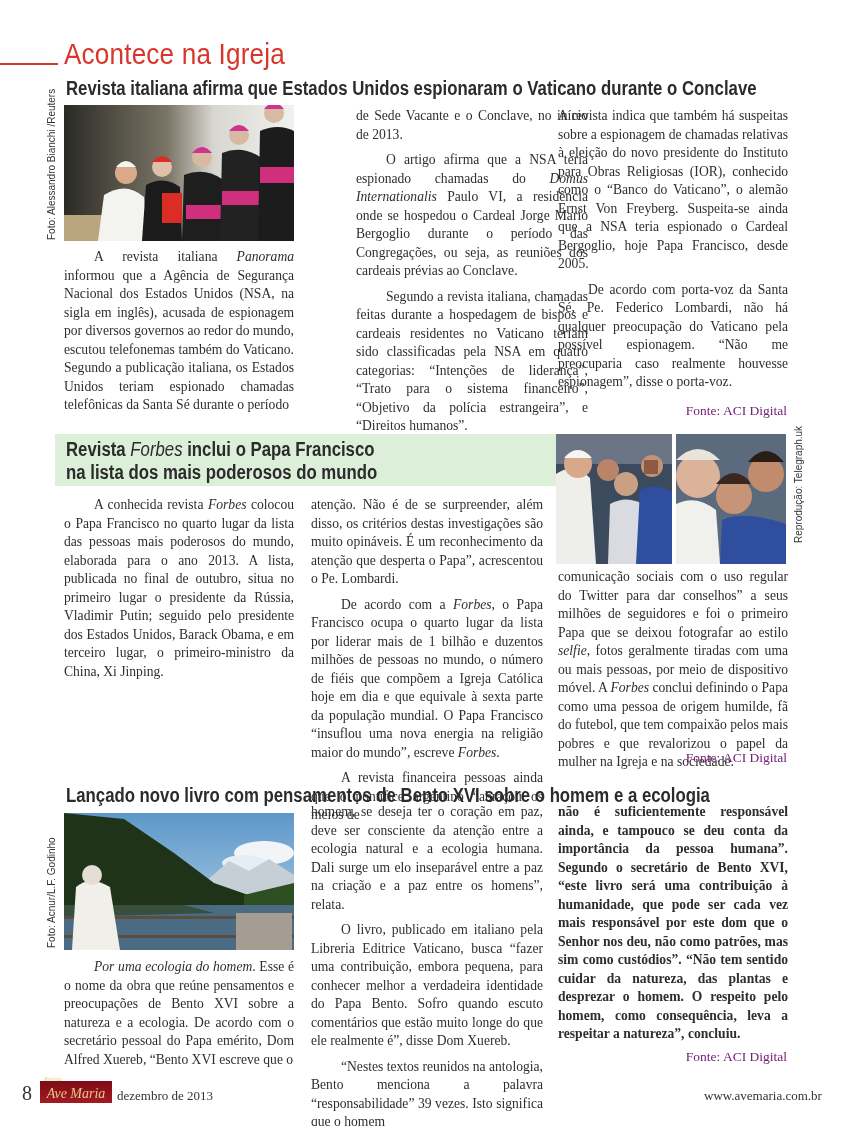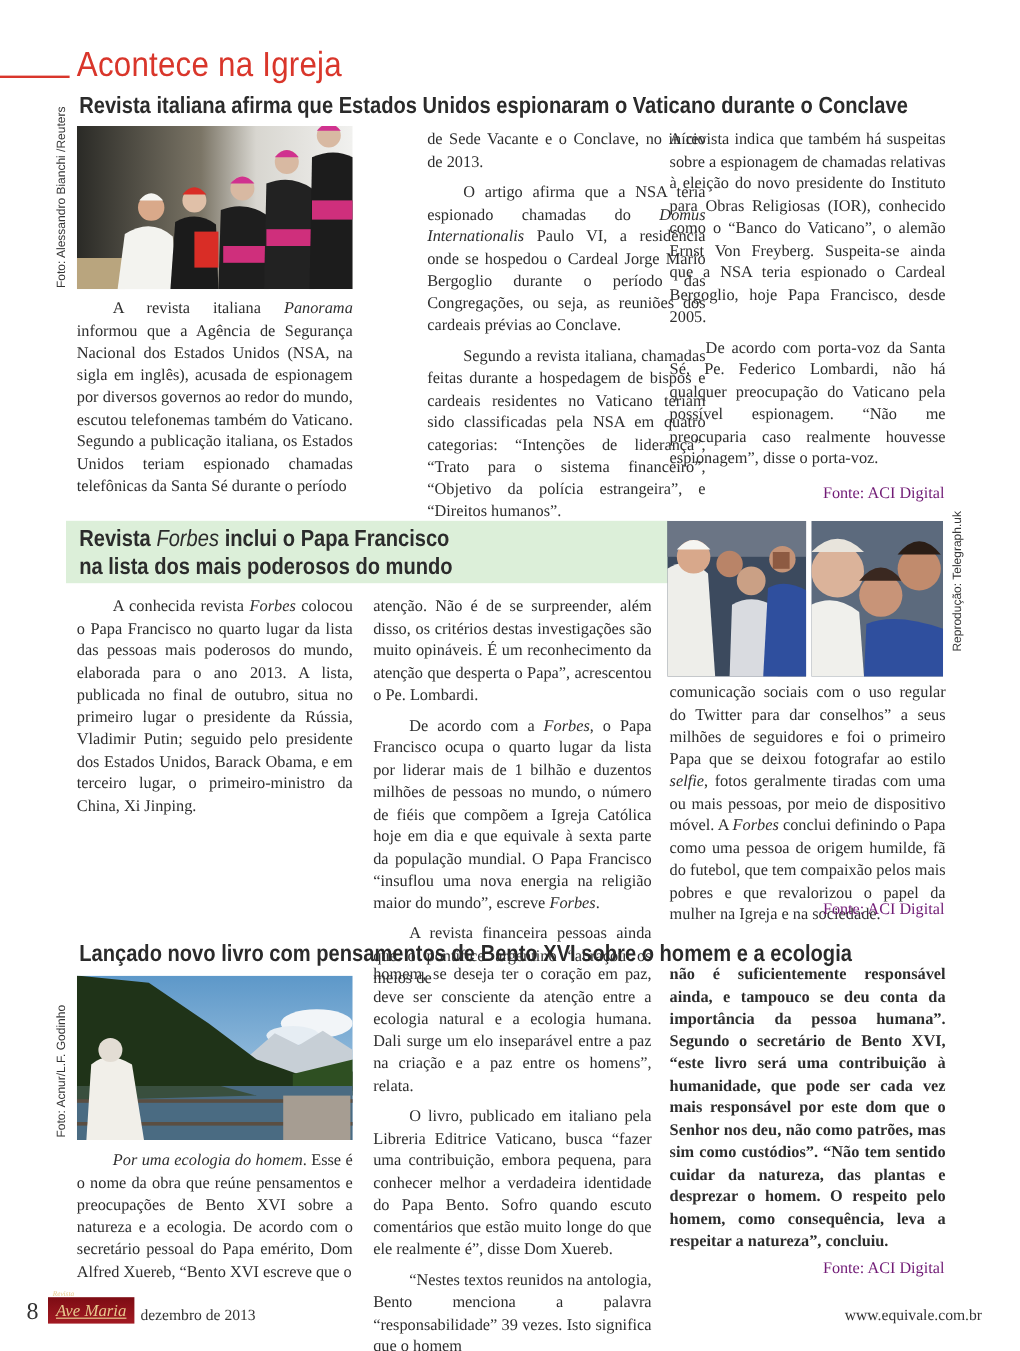--- a/index.html
+++ b/index.html
@@ -10,21 +10,21 @@
   .headline { font-family:"Liberation Sans", "DejaVu Sans", sans-serif; font-weight:bold; color:#2b2b2b; font-size:19.5px; transform:scaleX(0.86); transform-origin:left; white-space:nowrap; }
   .col { font-size:13.6px; line-height:18.5px; text-align:justify; color:#2e2e2e; }
   .col p { margin:0 0 7px 0; text-indent:30px; }
   .col p.noind { text-indent:0; }
   .col i { font-style:italic; }
   .credit { font-family:"Liberation Sans", sans-serif; font-size:10px; color:#333; white-space:nowrap; transform:rotate(-90deg); transform-origin:left top; }
   .photo { overflow:hidden; }
   .fonte { font-size:13.5px; color:#701a75; text-align:right; }
   .green-box { left:55px; top:434px; width:502px; height:52px; background:#dcefd9; }
   .footer-page { left:22px; top:1082px; font-size:20px; color:#333; }
-  .logo { left:40px; top:1081px; width:72px; height:22px; background:linear-gradient(#7d0c14,#a31a22); color:#e7c98d; font-family:"Liberation Serif", serif; font-style:italic; font-size:14px; text-align:center; line-height:26px;text-decoration:underline; }
+  .logo { left:40px; top:1081px; width:72px; height:22px; background:linear-gradient(#7d0c14,#a31a22); color:#e7c98d; font-family:"Liberation Serif", serif; font-style:italic; font-size:14px; text-align:center; line-height:26px; }
   .logo .small { position:absolute; left:4px; top:-7px; font-size:6px; line-height:10px; }
   .footer-date { left:117px; top:1088px; font-size:13px; color:#333; }
   .footer-url { left:704px; top:1088px; font-size:13px; color:#333; }
 </style>
 </head>
 <body>
 
 <div class="abs section-line"></div>
 <div class="abs section-title">Acontece na Igreja</div>
 
@@ -176,13 +176,13 @@
   <p class="noind">não é suficientemente responsável ainda, e tampouco se deu conta da importância da pessoa humana”. Segundo o secretário de Bento XVI,  “este livro será uma contribuição à humanidade, que pode ser cada vez mais responsável por este dom que o Senhor nos deu, não como patrões, mas sim como custódios”. “Não tem sentido cuidar da natureza, das plantas e desprezar o homem. O respeito pelo homem, como consequência, leva a respeitar a natureza”, concluiu.</p>
 </div>
 <div class="abs fonte" style="left:600px;top:1049px;width:187px;">Fonte: ACI Digital</div>
 
 <div class="abs footer-page">8</div>
 <div class="abs logo">
   <span class="small">Revista</span>
   <span>Ave Maria</span>
 </div>
 <div class="abs footer-date">dezembro de 2013</div>
-<div class="abs footer-url">www.equivale.com.br</div>
+<div class="abs footer-url">www.avemaria.com.br</div>
 
 </body></html>

